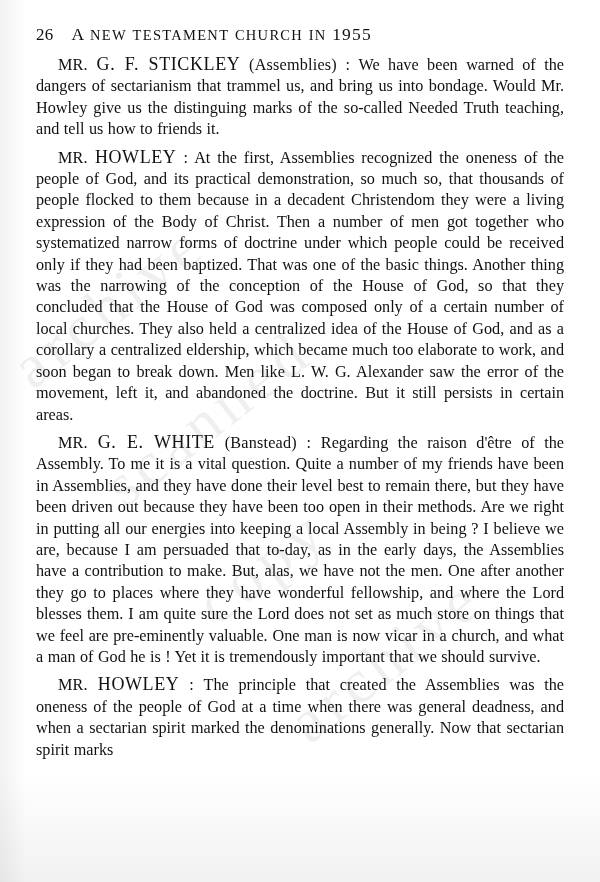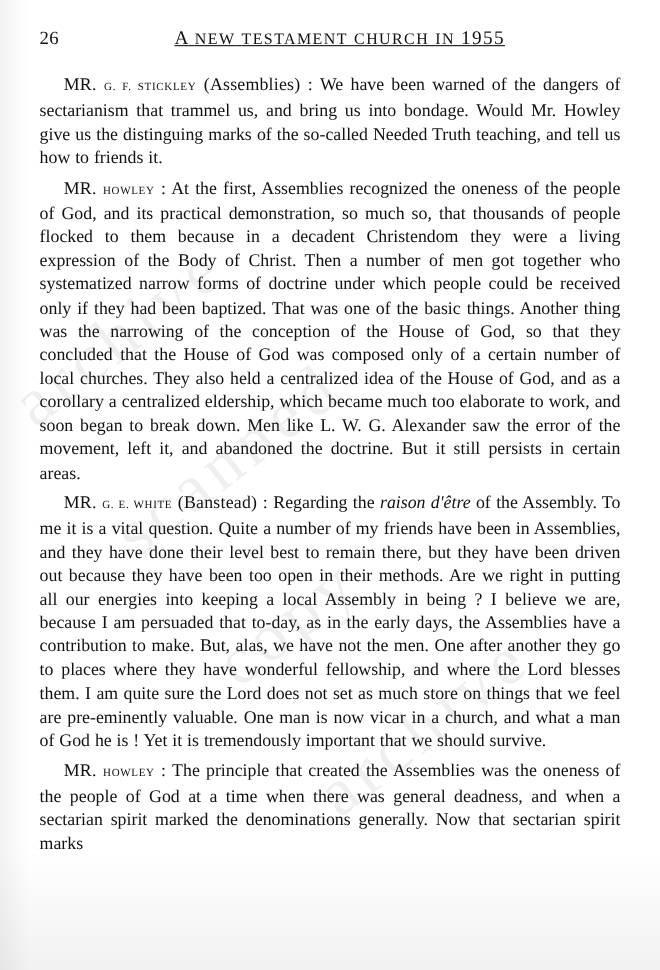--- a/index.html
+++ b/index.html
@@ -19,34 +19,33 @@
     position: relative;
     width: 600px;
     height: 882px;
     box-sizing: border-box;
     padding: 24px 36px 10px 36px;
   }
   .header {
     display: flex;
     align-items: baseline;
     gap: 18px;
-    margin-bottom: 22px;
+    margin-bottom: 9px;
     white-space: nowrap;
   }
   .page-number {
     font-size: 17px;
     letter-spacing: 0.3px;
   }
   .running-title {
     flex: 1;
-    text-align: center;
+    text-align: left;
     font-size: 17.5px;
     letter-spacing: 1.2px;
     padding-right: 18px;
-    text-decoration: underline;
   }
   .running-title .sc {
     font-size: 14.5px;
     letter-spacing: 1.3px;
   }
   .caps {
     text-transform: uppercase;
   }
   p.para {
     margin: 0 0 1px 0;
@@ -63,26 +62,25 @@
   .gap {
     height: 5px;
   }
   .speaker {
     letter-spacing: 0.2px;
   }
   .speaker .big {
     font-size: 16.2px;
   }
   .speaker .small {
-    font-size: 10px;
+    font-size: 18px;
     letter-spacing: 0.6px;
     margin-top: 36px;
   }
   .ital {
-    font-style: italic;
   }
   
   .watermark {
     position: absolute;
     top: 120px;
     left: 120px;
     width: 420px;
     height: 620px;
     pointer-events: none;
     opacity: 0.085;

